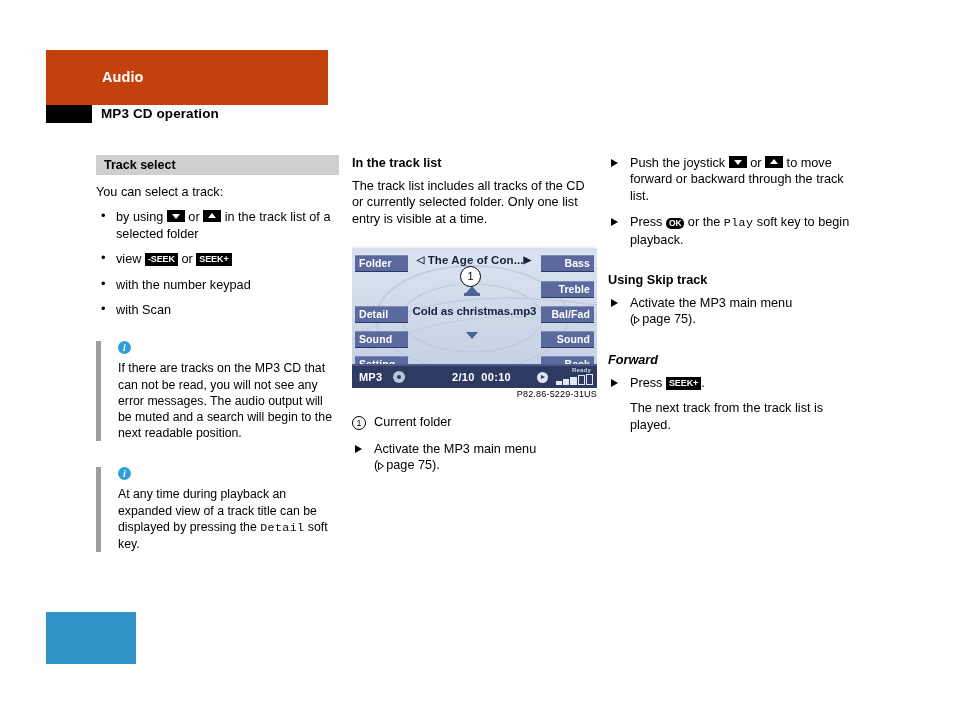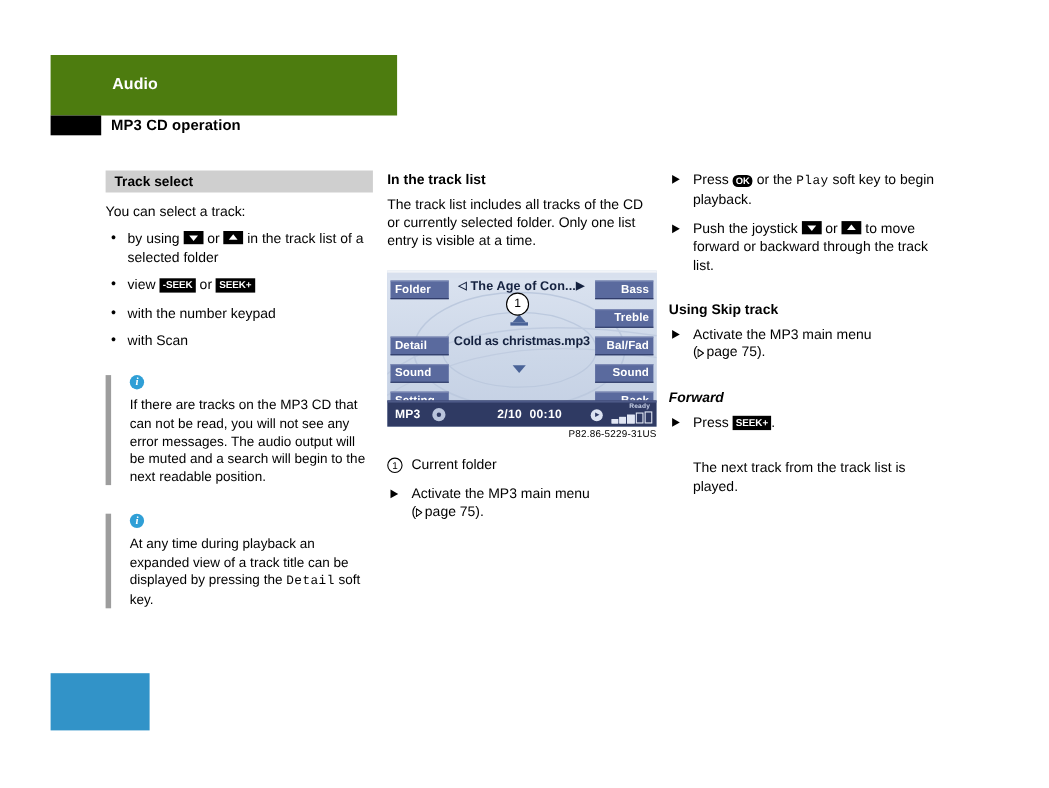--- a/index.html
+++ b/index.html
@@ -14,23 +14,23 @@
     font-family: "Liberation Sans", sans-serif;
     color: #000000;
     overflow: hidden;
   }
 
   
   .header-bar {
     position: absolute;
     left: 46px;
     top: 50px;
-    width: 315px;
+    width: 282px;
     height: 55px;
-    background: #4d7c0f;
+    background: #c2410c;
   }
   .header-chapter {
     position: absolute;
     left: 56px;
     top: 19px;
     font-size: 14.5px;
     font-weight: bold;
     color: #ffffff;
     letter-spacing: .1px;
   }
@@ -125,21 +125,21 @@
     position: absolute;
     left: 3px;
     top: 4px;
     width: 0; height: 0;
     border-left: 7px solid #000;
     border-top: 4.5px solid transparent;
     border-bottom: 4.5px solid transparent;
   }
   .act .cont {
     display: block;
-    margin-top: 25px;
+    margin-top: 9px;
   }
 
   
   .legend-item {
     position: relative;
     padding-left: 22px;
     font-size: 12.7px;
     line-height: 16.4px;
     margin-bottom: 10px;
   }
@@ -594,34 +594,34 @@
             <polygon points="0.5,0.5 5.5,4 0.5,7.5" fill="none" stroke="#000" stroke-width="1"></polygon>
           </svg></span><span>page 75).</span></span>
   </div>
 
 </div>
 
 <div class="col col-right">
 
   <div class="act">
     <span class="tri"></span>
+    <span>Push the joystick</span>
+    <span class="key-arrow down"></span>
+    <span>or</span>
+    <span class="key-arrow up"></span>
+    <span>to move forward or backward through the track list.</span>
+  </div>
+
+  <div class="act">
+    <span class="tri"></span>
     <span>Press</span>
     <span class="key-ok">OK</span>
     <span>or the</span>
     <span class="mono">Play</span>
     <span>soft key to begin playback.</span>
-  </div>
-
-  <div class="act">
-    <span class="tri"></span>
-    <span>Push the joystick</span>
-    <span class="key-arrow down"></span>
-    <span>or</span>
-    <span class="key-arrow up"></span>
-    <span>to move forward or backward through the track list.</span>
   </div>
 
   <div class="spacer-14"></div>
 
   <h3 class="sub">Using Skip track</h3>
 
   <div class="act">
     <span class="tri"></span>
     <span>Activate the MP3 main menu</span><br>
     <span class="pgref">(<span class="tri-outline"><svg width="6" height="8" viewBox="0 0 6 8">

